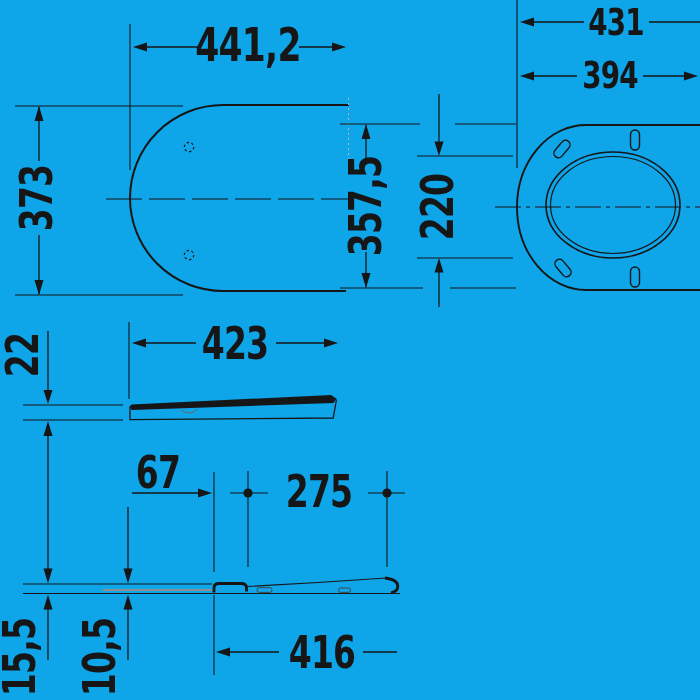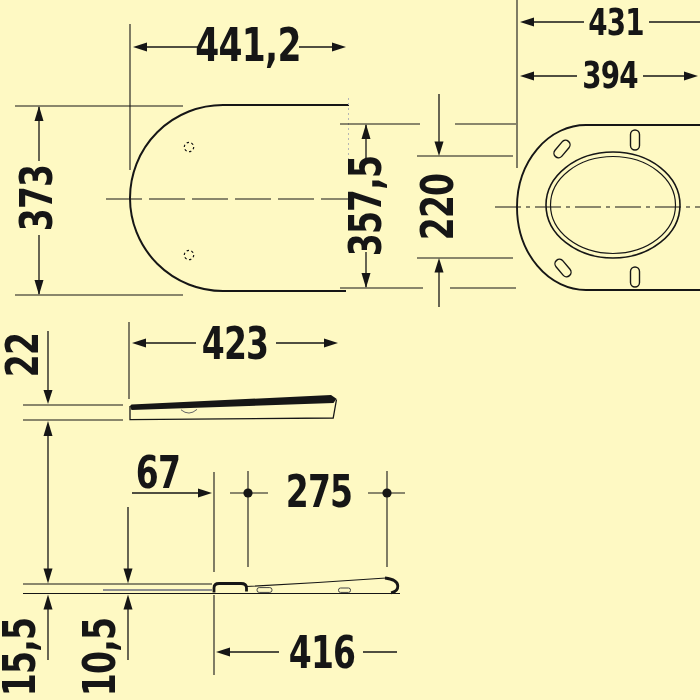--- a/index.html
+++ b/index.html
@@ -1,16 +1,16 @@
 <!DOCTYPE html>
 <html><head>
 <meta charset="utf-8">
 <style>
   html,body{margin:0;padding:0;background:#fff;}
-  #canvas{position:relative;width:700px;height:700px;background:#fef9c3;overflow:hidden;
+  #canvas{position:relative;width:700px;height:700px;background:#0ea5e9;overflow:hidden;
           font-family:"DejaVu Sans","Liberation Sans",sans-serif;}
   #drawing{position:absolute;left:0;top:0;}
   .dim{position:absolute;white-space:nowrap;font-weight:bold;font-size:44px;color:#161616;
        letter-spacing:-1px;line-height:1;transform:translate(-50%,-50%) scaleX(0.75);}
   .dim.rot{transform:translate(-50%,-50%) rotate(-90deg) scaleX(0.75);}
   .dim.small{font-size:37px;}
   .dim.big{font-size:46px;}
 </style>
 </head>
 <body>

